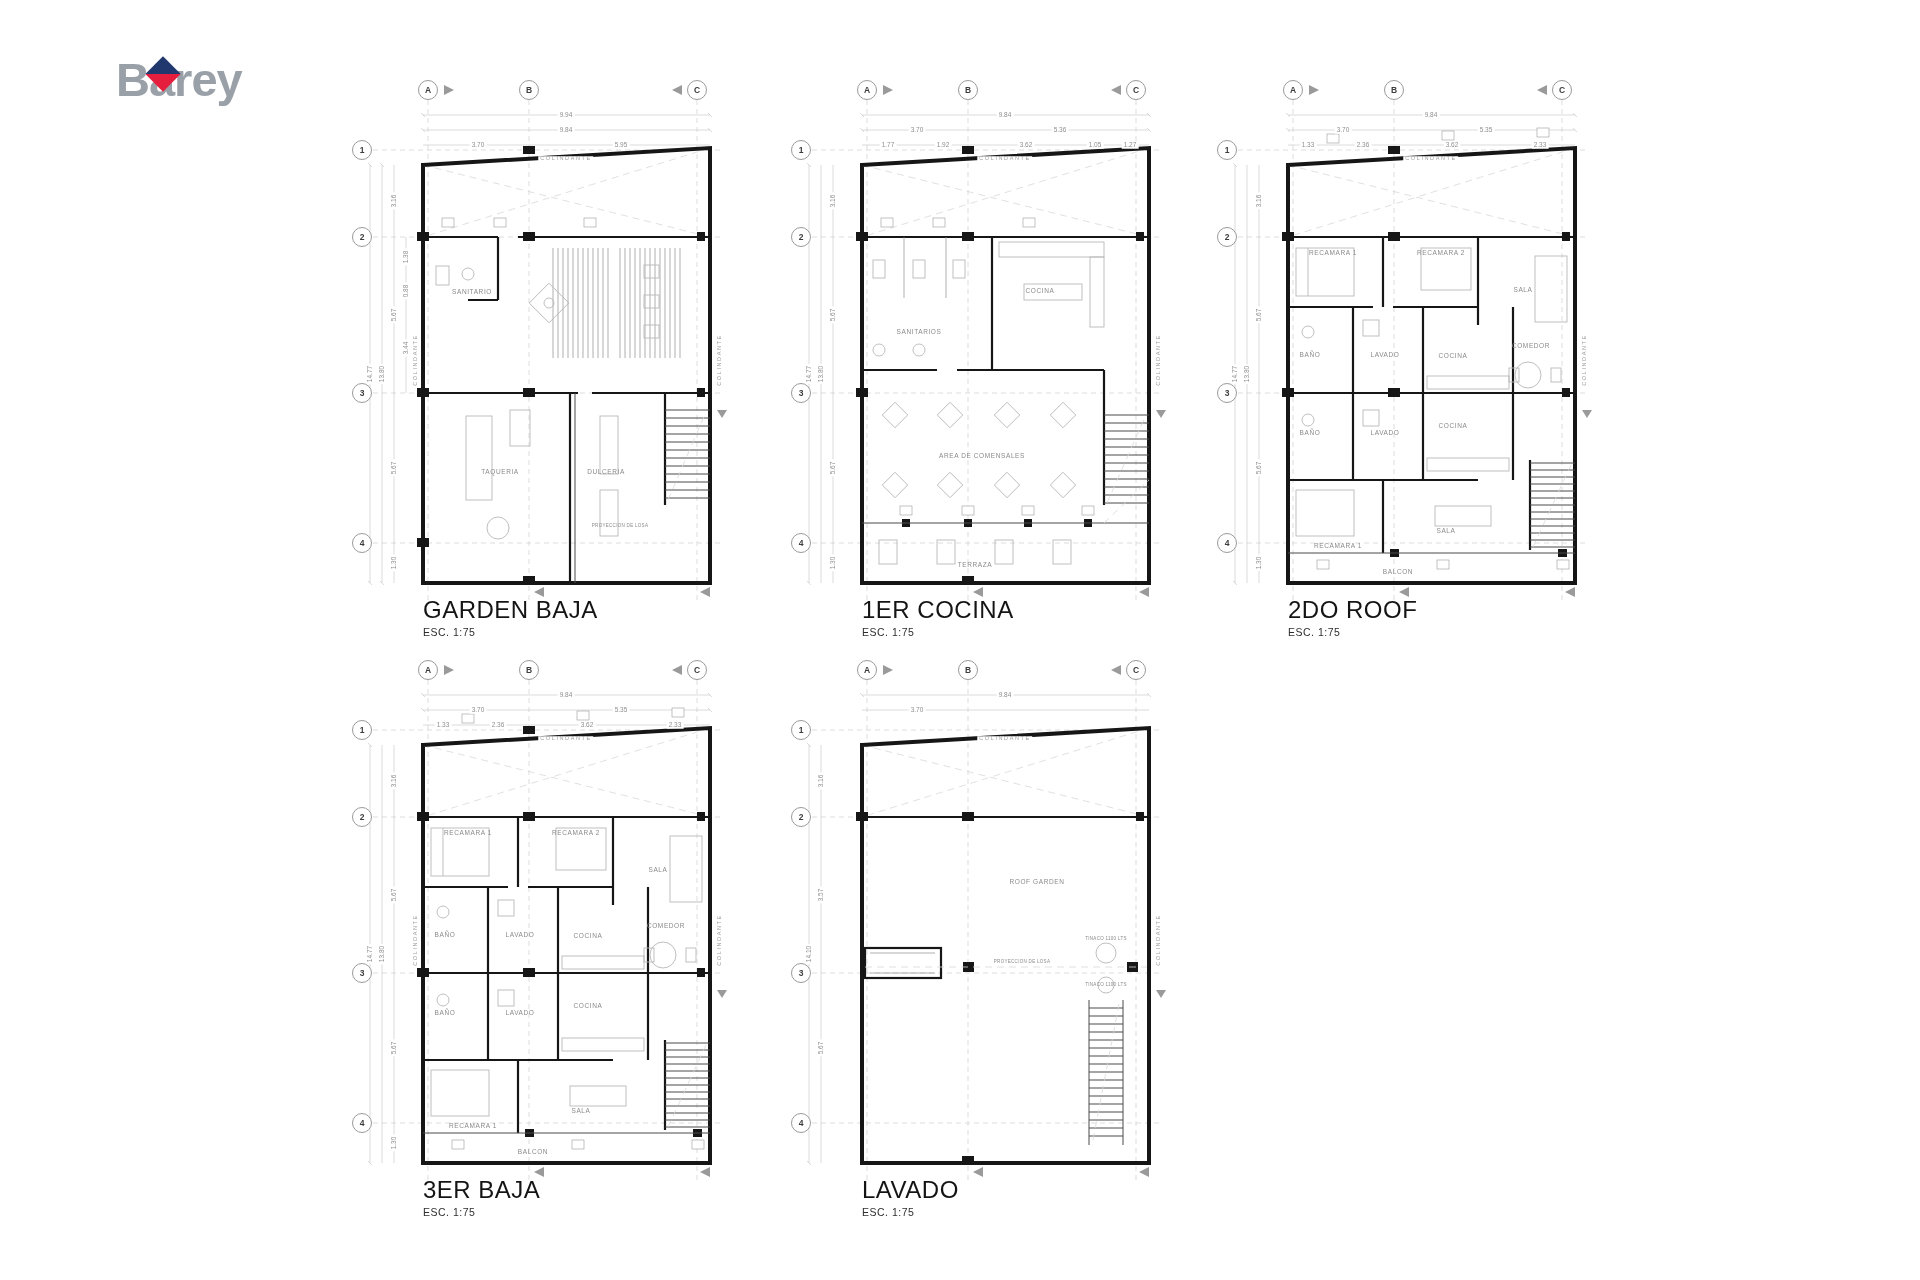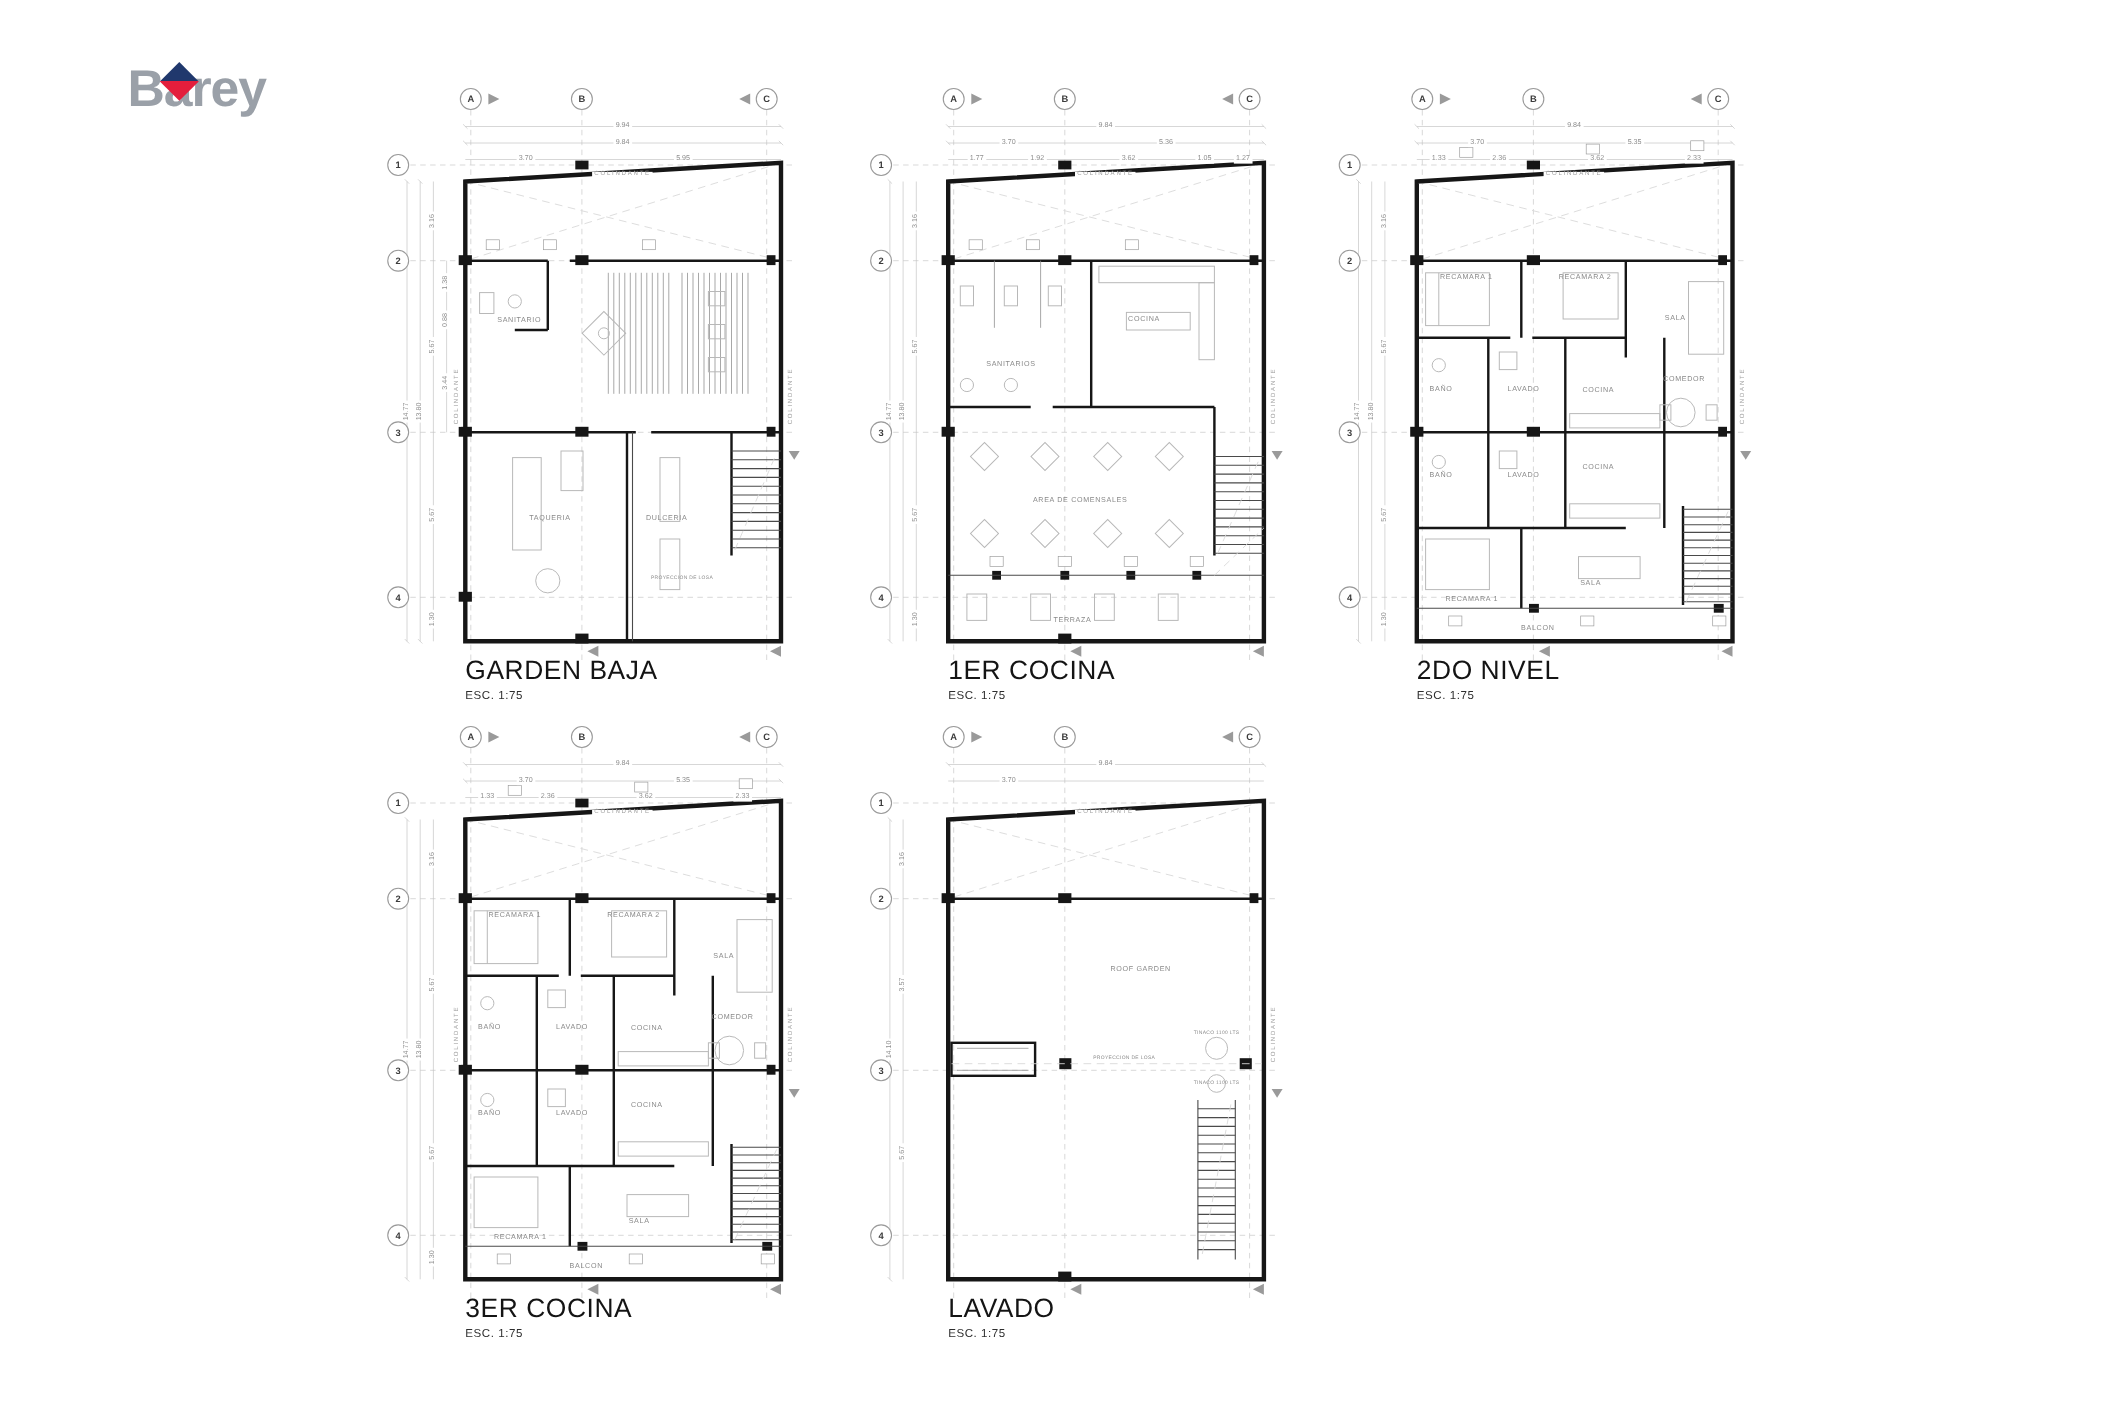--- a/index.html
+++ b/index.html
@@ -313,21 +313,21 @@
     <span class="room" style="left:97px;top:295px">BAÑO</span>
     <span class="room" style="left:172px;top:295px">LAVADO</span>
     <span class="room" style="left:240px;top:296px">COCINA</span>
     <span class="room" style="left:318px;top:286px">COMEDOR</span>
     <span class="room" style="left:97px;top:373px">BAÑO</span>
     <span class="room" style="left:172px;top:373px">LAVADO</span>
     <span class="room" style="left:240px;top:366px">COCINA</span>
     <span class="room" style="left:233px;top:471px">SALA</span>
     <span class="room" style="left:125px;top:486px">RECAMARA 1</span>
     <span class="room" style="left:185px;top:512px">BALCON</span>
-    <div class="ptitle" style="left:75px;top:538px">2DO NIVEL</div>
+    <div class="ptitle" style="left:75px;top:538px">2DO ROOF</div>
     <div class="pesc" style="left:75px;top:567px">ESC. 1:75</div>
   </div>
 
   <div class="plan" style="left:348px;top:640px">
     <svg width="400" height="600" viewBox="0 0 400 600">
       <path class="g" d="M80 40V542M181 40V542M349 40V542M16 90H374M16 177H374M16 333H374M16 483H374"></path>
       <path class="dl" d="M75 55H362M75 70H362M75 85H362M22 105V523M34 105V523M46 105V523M73 53l4 4M360 53l4 4M73 68l4 4M360 68l4 4M20 103l4 4M20 521l4 4"></path>
       <path class="x" d="M75 105L362 177M362 88L75 177"></path>
       <path class="w4" d="M75 105L362 88V523H75Z"></path>
       <g class="p">
@@ -411,21 +411,21 @@
     <span class="room" style="left:97px;top:295px">BAÑO</span>
     <span class="room" style="left:172px;top:295px">LAVADO</span>
     <span class="room" style="left:240px;top:296px">COCINA</span>
     <span class="room" style="left:318px;top:286px">COMEDOR</span>
     <span class="room" style="left:97px;top:373px">BAÑO</span>
     <span class="room" style="left:172px;top:373px">LAVADO</span>
     <span class="room" style="left:240px;top:366px">COCINA</span>
     <span class="room" style="left:233px;top:471px">SALA</span>
     <span class="room" style="left:125px;top:486px">RECAMARA 1</span>
     <span class="room" style="left:185px;top:512px">BALCON</span>
-    <div class="ptitle" style="left:75px;top:538px">3ER COCINA</div>
+    <div class="ptitle" style="left:75px;top:538px">3ER BAJA</div>
     <div class="pesc" style="left:75px;top:567px">ESC. 1:75</div>
   </div>
 
   <div class="plan" style="left:787px;top:640px">
     <svg width="400" height="600" viewBox="0 0 400 600">
       <path class="g" d="M80 40V542M181 40V542M349 40V542M16 90H374M16 177H374M16 333H374M16 483H374"></path>
       <path class="dl" d="M75 55H362M75 70H362M22 105V523M34 105V523M73 53l4 4M360 53l4 4M20 103l4 4M20 521l4 4"></path>
       <path class="x" d="M75 105L362 177M362 88L75 177"></path>
       <path class="w4" d="M75 105L362 88V523H75Z"></path>
       <g class="w2">

